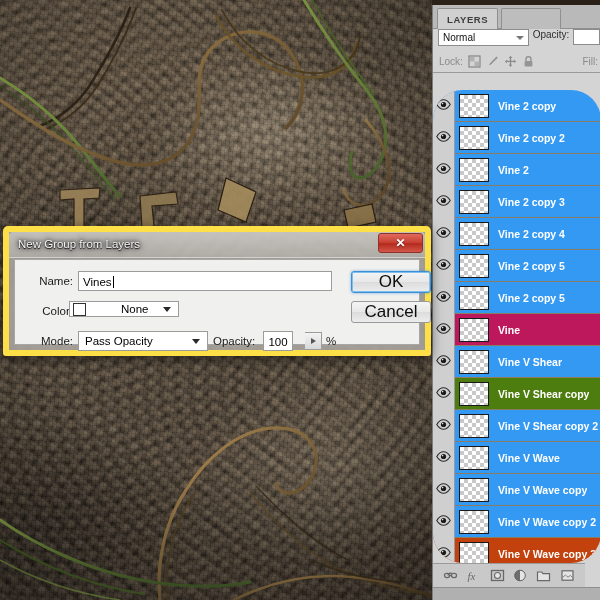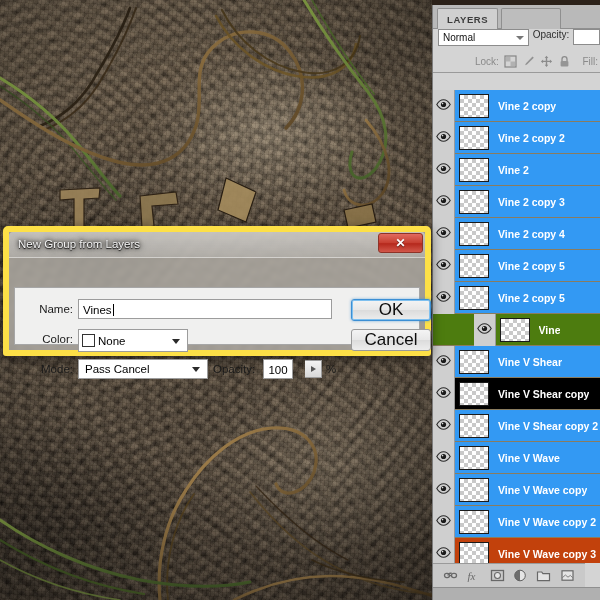--- a/index.html
+++ b/index.html
@@ -93,26 +93,26 @@
   .opacity-label { font-size: 10px; color: #2f2f2f; white-space: nowrap; }
   .opacity-box {
     width: 34px; height: 16px; background:#fff; border:1px solid #8c8c8c;
   }
 
   .lock-row {
     height: 22px; background: #d4d4d4; display:flex; align-items:center;
     padding: 0 0 0 6px; gap: 5px;
     border-bottom: 1px solid #9a9a9a;
   }
-  .lock-label { font-size: 10px; color: #8a8a8a; margin-left: 36px; }
+  .lock-label { font-size: 10px; color: #8a8a8a; }
   .fill-label { font-size: 10px; color: #8a8a8a; margin-left: auto; padding-right: 2px; }
   .lock-ico { width: 13px; height: 13px; display:inline-block; opacity:.62; }
 
   
-  #layer-list { position: absolute; top: 85px; left: 0; width: 168px; height: 473px; overflow: hidden; }
+  #layer-list { position: absolute; top: 85px; left: 0; width: 168px; height: 473px; overflow: hidden; border-radius: 30px; }
   .layer-row {
     position: relative; height: 32px; width: 168px;
     background: #3399f3;
     border-bottom: 1px solid #8a7c5f;
     display: flex; align-items: center;
   }
   .eye-cell {
     width: 22px; height: 32px; background: #cfcfcf;
     border-right: 1px solid #9a9a9a;
     display: flex; align-items: center; justify-content: center;
@@ -171,21 +171,20 @@
     background: linear-gradient(180deg, #e26a5e 0%, #c43c2e 52%, #b5281c 53%, #d2574a 100%);
     border: 1px solid #8e3328; border-radius: 3px;
     color: #fff; font-size: 12px; font-weight: bold;
     display: flex; align-items: center; justify-content: center;
     text-shadow: 0 1px 1px rgba(0,0,0,0.5);
   }
   .dlg-body {
     position: absolute; left: 5px; top: 27px; right: 5px; bottom: 5px;
     background: #f0f0ef;
     border: 1px solid #a6a6a6;
-    margin-top: 28px;
   }
   .dlg-lbl {
     position: absolute; font-size: 11.5px; color: #1a1a1a; text-align: right;
   }
   .txt-input {
     position: absolute; background: #fff; border: 1px solid #9c9c9c;
     font-size: 11.5px; color: #000; padding: 2px 4px 0 4px;
     display: flex; align-items: center;
   }
   .caret-bar {
@@ -413,21 +412,21 @@
           <div class="eye-cell">
             <span><svg width="15" height="11" viewBox="0 0 15 11">
                 <path d="M0.8 5.5 C3 1.8 5.2 0.8 7.5 0.8 C9.8 0.8 12 1.8 14.2 5.5 C12 9.2 9.8 10.2 7.5 10.2 C5.2 10.2 3 9.2 0.8 5.5 Z" fill="none" stroke="#2a2a2a" stroke-width="1.1"></path>
                 <circle cx="7.5" cy="5.5" r="2.6" fill="#1a1a1a"></circle>
                 <circle cx="6.6" cy="4.6" r="0.8" fill="#dedede"></circle>
               </svg></span>
           </div>
           <div class="thumb"></div>
           <div class="layer-name">Vine 2 copy 5</div>
         </div>
-        <div class="layer-row" style="background: #4d7c0f; justify-content: center;">
+        <div class="layer-row" style="background: #be185d;">
           <div class="eye-cell">
             <span><svg width="15" height="11" viewBox="0 0 15 11">
                 <path d="M0.8 5.5 C3 1.8 5.2 0.8 7.5 0.8 C9.8 0.8 12 1.8 14.2 5.5 C12 9.2 9.8 10.2 7.5 10.2 C5.2 10.2 3 9.2 0.8 5.5 Z" fill="none" stroke="#2a2a2a" stroke-width="1.1"></path>
                 <circle cx="7.5" cy="5.5" r="2.6" fill="#1a1a1a"></circle>
                 <circle cx="6.6" cy="4.6" r="0.8" fill="#dedede"></circle>
               </svg></span>
           </div>
           <div class="thumb"></div>
           <div class="layer-name">Vine</div>
         </div>
@@ -435,21 +434,21 @@
           <div class="eye-cell">
             <span><svg width="15" height="11" viewBox="0 0 15 11">
                 <path d="M0.8 5.5 C3 1.8 5.2 0.8 7.5 0.8 C9.8 0.8 12 1.8 14.2 5.5 C12 9.2 9.8 10.2 7.5 10.2 C5.2 10.2 3 9.2 0.8 5.5 Z" fill="none" stroke="#2a2a2a" stroke-width="1.1"></path>
                 <circle cx="7.5" cy="5.5" r="2.6" fill="#1a1a1a"></circle>
                 <circle cx="6.6" cy="4.6" r="0.8" fill="#dedede"></circle>
               </svg></span>
           </div>
           <div class="thumb"></div>
           <div class="layer-name">Vine V Shear</div>
         </div>
-        <div class="layer-row" style="background: #000000;">
+        <div class="layer-row" style="background: #4d7c0f;">
           <div class="eye-cell">
             <span><svg width="15" height="11" viewBox="0 0 15 11">
                 <path d="M0.8 5.5 C3 1.8 5.2 0.8 7.5 0.8 C9.8 0.8 12 1.8 14.2 5.5 C12 9.2 9.8 10.2 7.5 10.2 C5.2 10.2 3 9.2 0.8 5.5 Z" fill="none" stroke="#2a2a2a" stroke-width="1.1"></path>
                 <circle cx="7.5" cy="5.5" r="2.6" fill="#1a1a1a"></circle>
                 <circle cx="6.6" cy="4.6" r="0.8" fill="#dedede"></circle>
               </svg></span>
           </div>
           <div class="thumb"></div>
           <div class="layer-name">Vine V Shear copy</div>
         </div>
@@ -560,29 +559,29 @@
 
     <div class="dlg-body">
 
       <div class="dlg-lbl" style="left:8px; top:15px; width:50px;">Name:</div>
       <div class="txt-input" style="left:63px; top:11px; width:254px; height:20px;">
         <span>Vines</span>
           <span class="caret-bar"></span>
       </div>
 
       <div class="dlg-lbl" style="left:8px; top:45px; width:50px;">Color:</div>
-      <div class="combo" style="left:63px; top:41px; width:110px; height:23px;">
+      <div class="combo" style="left:54px; top:41px; width:110px; height:16px;gap:32px;">
         <span class="swatch-none"></span>
         <span>None</span>
         <span class="caret"></span>
       </div>
 
       <div class="dlg-lbl" style="left:8px; top:75px; width:50px;">Mode:</div>
       <div class="combo" style="left:63px; top:71px; width:130px; height:20px; padding-left:6px;">
-        <span>Pass Cancel</span>
+        <span>Pass Opacity</span>
         <span class="caret"></span>
       </div>
 
       <div class="dlg-lbl" style="left:198px; top:75px; width:56px; text-align:left;">Opacity:</div>
       <div class="txt-input" style="left:248px; top:71px; width:30px; height:20px; justify-content:center;">
         <span>100</span>
       </div>
       <div class="spin-btn" style="left:290px; top:72px;">
         <span class="tri"></span>
       </div>

